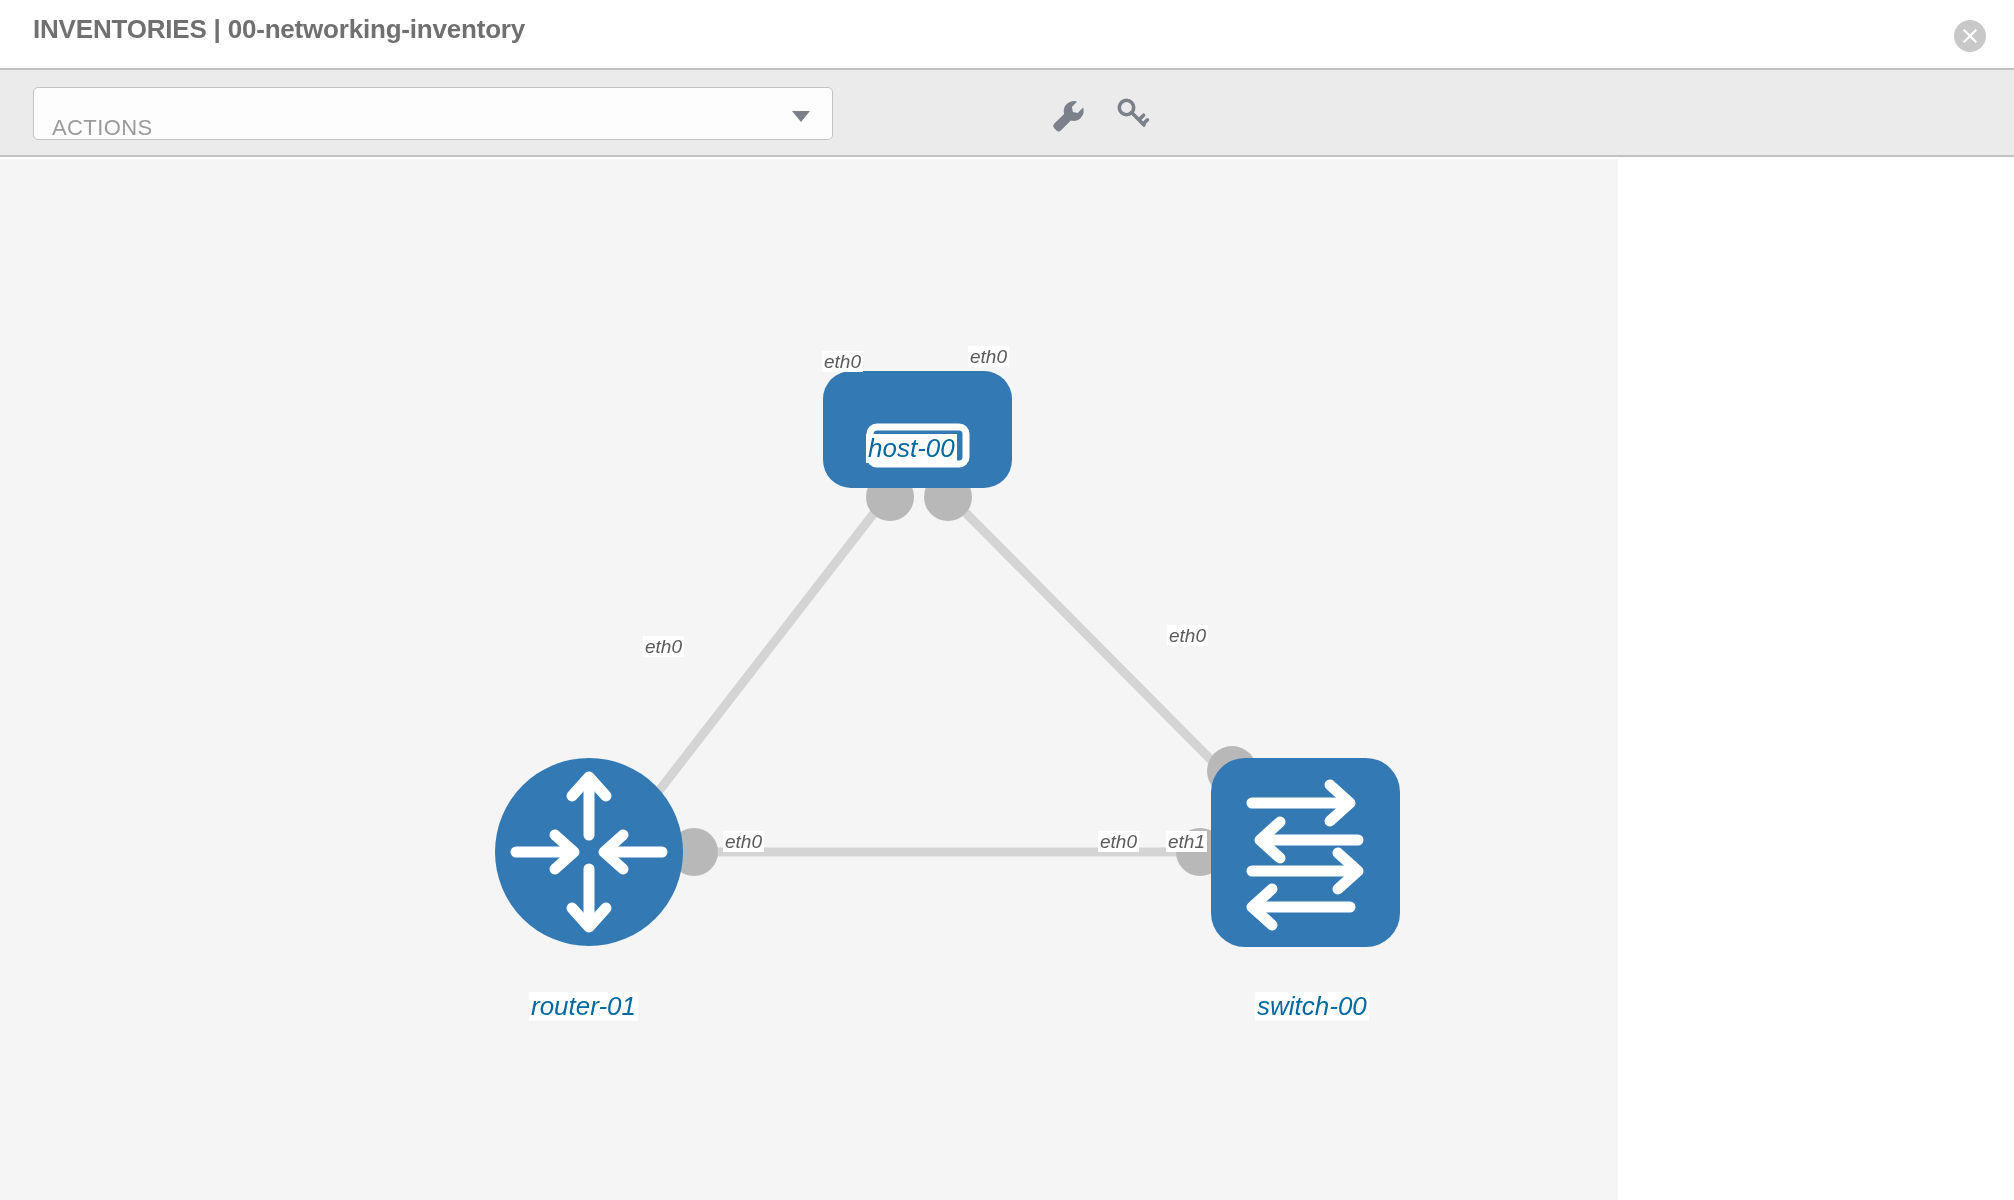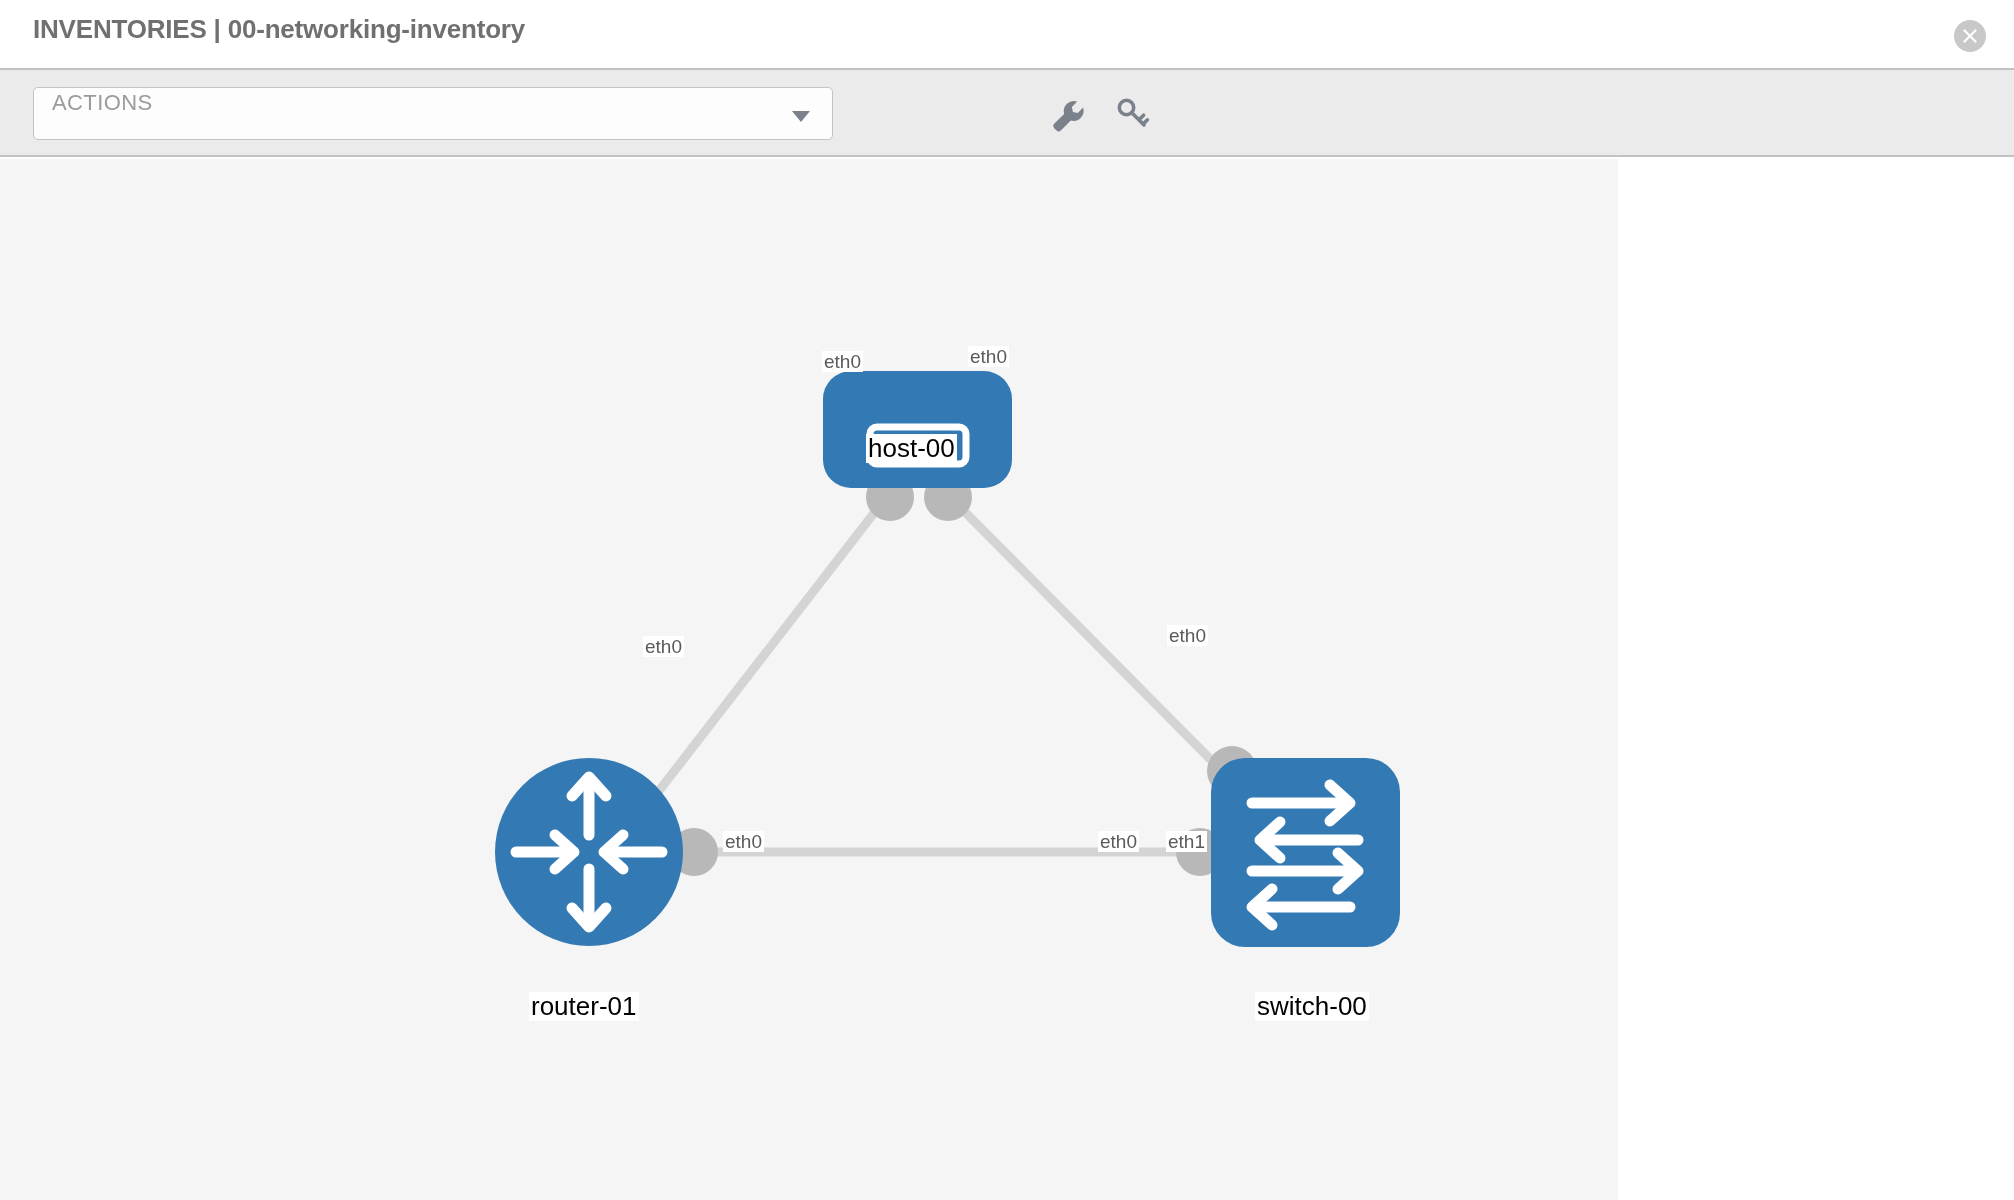--- a/index.html
+++ b/index.html
@@ -57,21 +57,21 @@
     position: absolute;
     left: 33px; top: 17px;
     width: 800px; height: 53px;
     background: #fdfdfd;
     border: 1px solid #c3c3c3;
     border-radius: 5px;
     cursor: pointer;
   }
   .actions-label {
     position: absolute;
-    left: 18px; top: 2px;
+    left: 18px; top: 27px;
     font-size: 22px;
     color: #9b9b9b;
     letter-spacing: 0.4px;
   }
   .caret {
     position: absolute;
     right: 22px; top: 23px;
     width: 0; height: 0;
     border-left: 9px solid transparent;
     border-right: 9px solid transparent;
@@ -103,32 +103,33 @@
     letter-spacing: 0.4px;
   }
 
   
   .canvas {
     position: absolute;
     left: 0; top: 159px;
     width: 1618px; height: 1041px;
     background: #f5f5f5;
     overflow: hidden;
+    font-style: italic;
   }
   .graph-svg {
     position: absolute;
     left: 0; top: 0;
     width: 2014px; height: 1041px;
   }
 
   
   .node-label {
     position: absolute;
     font-size: 26px;
-    color: #000000;
+    color: #0369a1;
     background: #ffffff;
     white-space: nowrap;
     padding: 0 2px;
     line-height: 1.12;
   }
   .iface-label {
     position: absolute;
     font-size: 19px;
     color: #5a5a5a;
     background: #ffffff;

